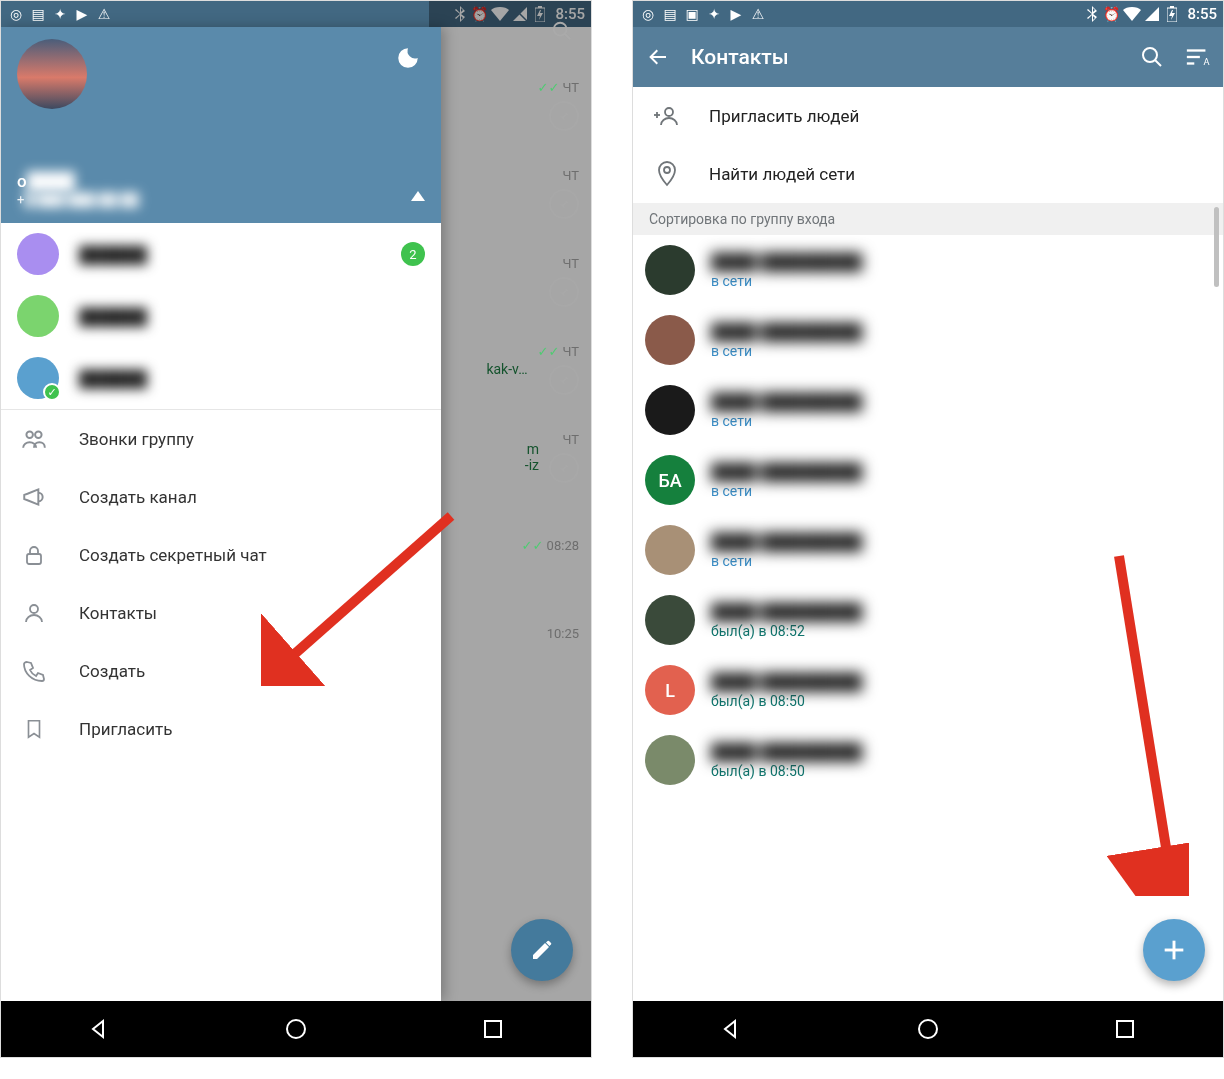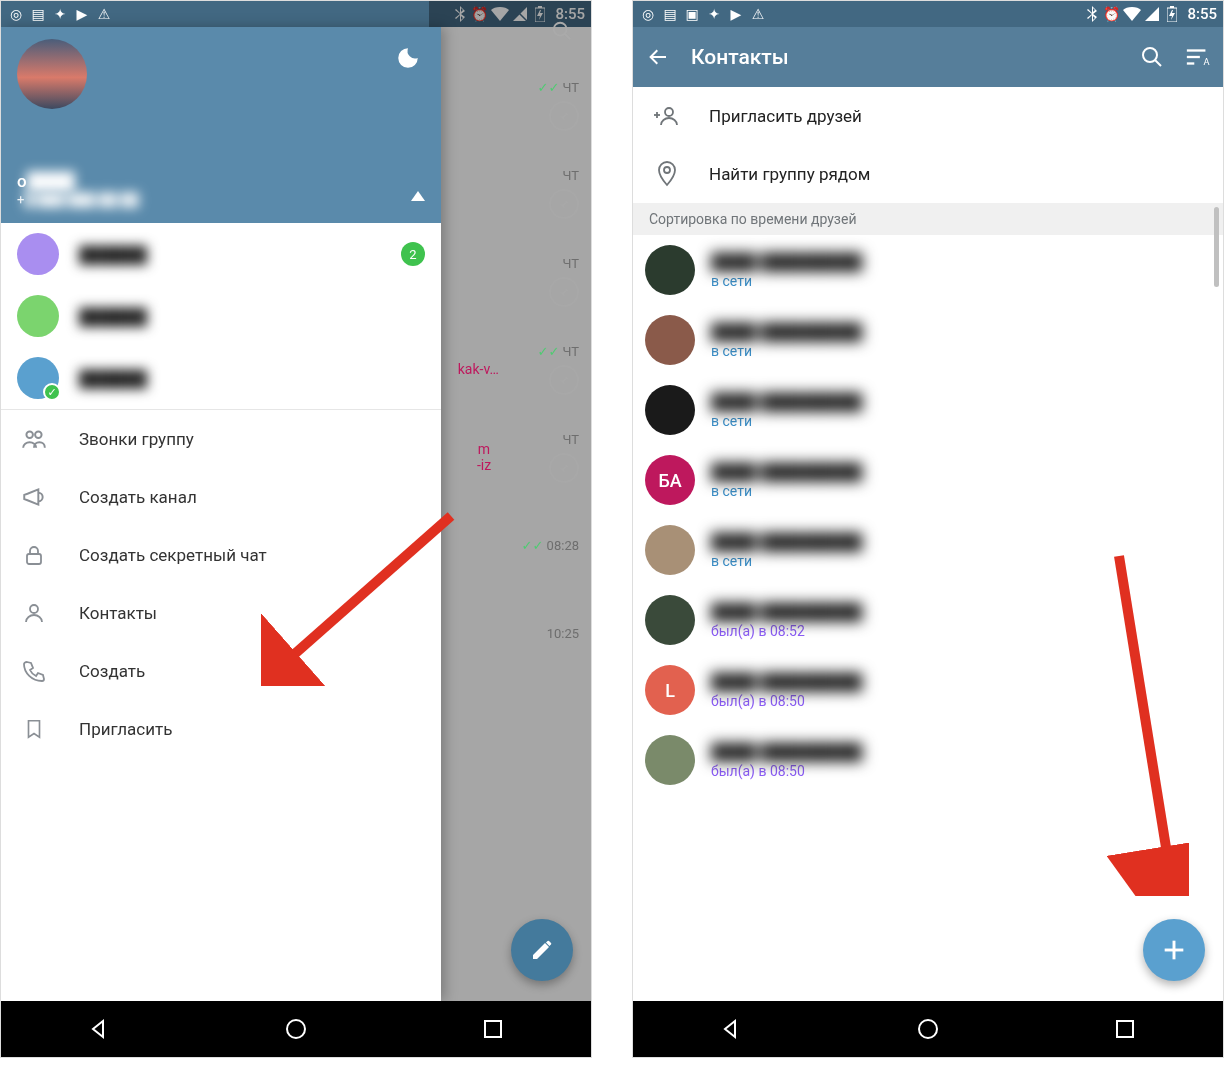--- a/index.html
+++ b/index.html
@@ -18,21 +18,21 @@
 .navbar { position: absolute; bottom: 0; left: 0; right: 0; height: 56px; background: #000; display: flex; align-items: center; justify-content: space-around; }
 .navbtn { width: 24px; height: 24px; }
 
 
 .chatlist-dim { position: absolute; top: 26px; left: 0; right: 0; bottom: 56px; background: #fff; }
 .dim-overlay { position: absolute; top: 0; right: 0; width: 162px; bottom: 0; background: rgba(0,0,0,0.35); display: flex; flex-direction: column; }
 .dim-search { height: 60px; display: flex; align-items: center; justify-content: flex-end; padding-right: 18px; }
 .dim-row { height: 88px; display: flex; align-items: center; justify-content: flex-end; gap: 10px; padding-right: 12px; font-size: 13px; color: #888; }
 .dim-time { font-size: 13px; color: #6e6e6e; }
 .dim-pin { width: 30px; height: 30px; border: 2px solid #a8a8a8; border-radius: 50%; display: flex; align-items: center; justify-content: center; }
-.dim-text { text-align: center; font-size: 14px; color: #be185d; }
+.dim-text { text-align: right; font-size: 14px; color: #14532d; }
 .checks { color: #4ecb71; }
 
 .drawer { position: absolute; top: 26px; left: 0; width: 440px; bottom: 56px; background: #fff; box-shadow: 4px 0 12px rgba(0,0,0,0.25); display: flex; flex-direction: column; }
 .drawer-header { height: 196px; background: #5a8aab; position: relative; padding: 12px 16px; color: #fff; }
 .avatar-big { width: 70px; height: 70px; border-radius: 50%; background: linear-gradient(180deg,#4a5d7a 0%,#d97a6a 55%,#3c4960 100%); }
 .moon { position: absolute; top: 18px; right: 20px; }
 .user-block { position: absolute; bottom: 16px; left: 16px; right: 16px; display: flex; align-items: flex-end; justify-content: space-between; }
 .user-name { font-size: 17px; font-weight: 500; }
 .user-phone { font-size: 13px; opacity: 0.9; }
 .user-blur { filter: blur(6px); display: inline-block; }
@@ -63,21 +63,21 @@
 .action-row { height: 58px; display: flex; align-items: center; padding: 0 18px; gap: 26px; font-size: 17px; color: #222; }
 .action-icon { width: 32px; height: 32px; display: flex; align-items: center; justify-content: center; color: #707579; }
 .section-header { background: #f0f0f0; color: #707579; font-size: 14px; padding: 8px 16px; }
 
 .contact-row { height: 70px; display: flex; align-items: center; padding: 0 12px; gap: 16px; }
 .contact-avatar { width: 50px; height: 50px; border-radius: 50%; display: flex; align-items: center; justify-content: center; color: #fff; font-size: 18px; font-weight: 500; }
 .contact-info { display: flex; flex-direction: column; gap: 2px; }
 .contact-name { font-size: 16px; color: #222; filter: blur(7px); }
 .contact-status { font-size: 14px; }
 .status-online { color: #3a8ec7; }
-.status-offline { color: #8b5cf6; }
+.status-offline { color: #0f766e; }
 
 .scroll-indicator { position: absolute; top: 120px; right: 4px; width: 5px; height: 80px; background: #c0c0c0; border-radius: 3px; }
 
 .fab2 { position: absolute; bottom: 76px; right: 18px; width: 62px; height: 62px; border-radius: 50%; background: #5aa0cf; display: flex; align-items: center; justify-content: center; box-shadow: 0 4px 10px rgba(0,0,0,0.3); z-index: 5; }
 
 .arrow2 { position: absolute; top: 545px; right: 34px; z-index: 20; }
 
 svg { display: block; }
 </style>
 </head>
@@ -395,33 +395,33 @@
     <div id="actions">
         <div class="action-row">
           <div class="action-icon">
             <svg width="28" height="26" viewBox="0 0 28 24" stroke="#707579" stroke-width="1.8" fill="none">
               <circle cx="16" cy="8" r="4"></circle>
               <path d="M8 21c0-4 4-7 8-7s8 3 8 7"></path>
               <line x1="4" y1="8" x2="4" y2="14"></line>
               <line x1="1" y1="11" x2="7" y2="11"></line>
             </svg>
           </div>
-          <span>Пригласить друзей</span>
+          <span>Пригласить людей</span>
         </div>
         <div class="action-row">
           <div class="action-icon">
             <svg width="24" height="28" viewBox="0 0 24 28" stroke="#707579" stroke-width="1.8" fill="none">
               <path d="M12 2a8 8 0 018 8c0 6-8 15-8 15S4 16 4 10a8 8 0 018-8z"></path>
               <circle cx="12" cy="10" r="3"></circle>
             </svg>
           </div>
-          <span>Найти группу рядом</span>
-        </div>
-      </div>
-    <div class="section-header">Сортировка по времени друзей</div>
+          <span>Найти людей сети</span>
+        </div>
+      </div>
+    <div class="section-header">Сортировка по группу входа</div>
     <div id="contacts">
         <div class="contact-row">
     <div class="contact-avatar" style="background:#2b3b2e"></div>
     <div class="contact-info">
       <div class="contact-name">████ █████████</div>
       <div class="contact-status status-online">в сети</div>
     </div>
         </div>
         <div class="contact-row">
     <div class="contact-avatar" style="background:#8a5a4a"></div>
@@ -431,21 +431,21 @@
     </div>
         </div>
         <div class="contact-row">
     <div class="contact-avatar" style="background:#1a1a1a"></div>
     <div class="contact-info">
       <div class="contact-name">████ █████████</div>
       <div class="contact-status status-online">в сети</div>
     </div>
         </div>
         <div class="contact-row">
-    <div class="contact-avatar" style="background:#be185d">БА</div>
+    <div class="contact-avatar" style="background:#15803d">БА</div>
     <div class="contact-info">
       <div class="contact-name">████ █████████</div>
       <div class="contact-status status-online">в сети</div>
     </div>
         </div>
         <div class="contact-row">
     <div class="contact-avatar" style="background:#a89076"></div>
     <div class="contact-info">
       <div class="contact-name">████ █████████</div>
       <div class="contact-status status-online">в сети</div>

